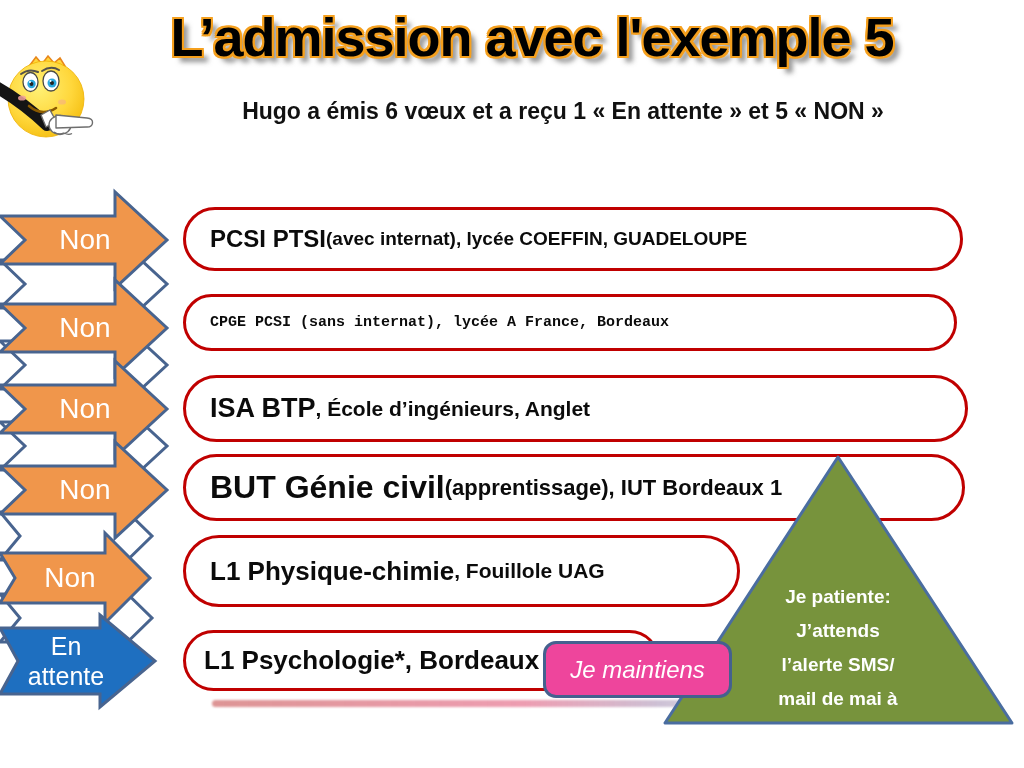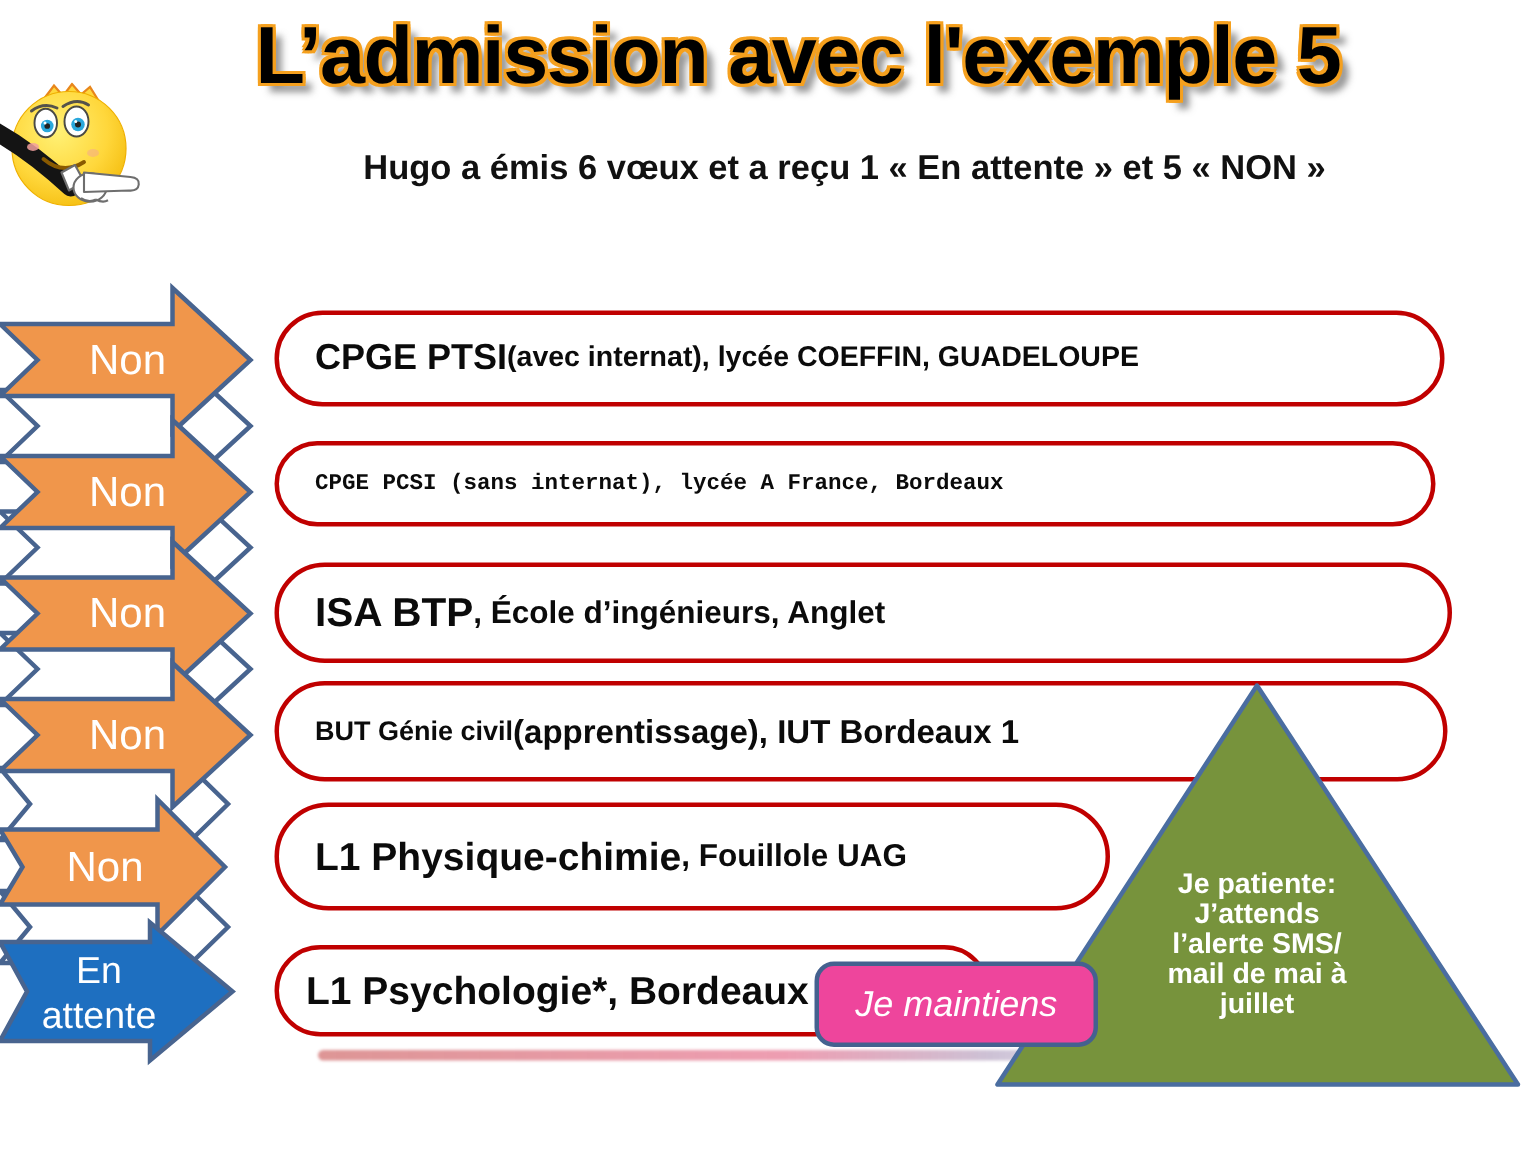--- a/index.html
+++ b/index.html
@@ -39,40 +39,40 @@
     padding:0 14px 0 24px;white-space:nowrap;color:#0b0b0b;overflow:hidden;
   }
   .wt,.wd{font-weight:bold;}
   .b1{left:183px;top:207px;width:780px;height:64px;}
   .b1 .wt{font-size:24px;}  .b1 .wd{font-size:19px;}
   .b2{left:183px;top:294px;width:774px;height:57px;}
   .b2 .wt{font-size:22px;}  .b2 .wd{font-size:15px;font-family:Liberation Mono, monospace;}
   .b3{left:183px;top:375px;width:785px;height:67px;}
   .b3 .wt{font-size:27px;}  .b3 .wd{font-size:21px;}
   .b4{left:183px;top:454px;width:782px;height:67px;}
-  .b4 .wt{font-size:18px;}  .b4 .wd{font-size:22px;}
+  .b4 .wt{font-size:32px;}  .b4 .wd{font-size:22px;}
   .b5{left:183px;top:535px;width:557px;height:72px;}
   .b5 .wt{font-size:26px;}  .b5 .wd{font-size:21px;}
   .b6{left:183px;top:630px;width:477px;height:61px;padding-left:18px;}
   .b6 .wt{font-size:26px;}  .b6 .wd{font-size:21px;}
   
   .reflection{
     position:absolute;left:212px;top:700px;width:622px;height:7px;border-radius:4px;
     background:linear-gradient(90deg,
       rgba(180,20,20,0.45) 0%, rgba(220,60,100,0.5) 50%,
       rgba(130,100,150,0.4) 72%, rgba(170,190,220,0.3) 88%,
       rgba(225,232,245,0.12) 100%);
     filter:blur(1px);
   }
   
   .triangle{position:absolute;left:650px;top:450px;width:374px;height:280px;}
   .triangle polygon{fill:#77933C;stroke:#4A6DA0;stroke-width:3;stroke-linejoin:round;}
   .triangle-text{
     position:absolute;left:733px;top:580px;width:210px;text-align:center;
-    color:#ffffff;font-weight:bold;font-size:19px;line-height:20px;white-space:pre-line;
+    color:#ffffff;font-weight:bold;font-size:19px;line-height:34px;white-space:pre-line;
   }
   
   .maintain-btn{
     position:absolute;left:543px;top:641px;width:189px;height:57px;
     background:#EE459C;border:3px solid #44618F;border-radius:13px;
     color:#ffffff;font-size:24px;font-family:"Liberation Sans",sans-serif;
     display:flex;align-items:center;justify-content:center;cursor:pointer;font-style:italic;
   }
 </style>
 </head>
@@ -135,21 +135,21 @@
     <text class="arrow-label" x="85" y="64">Non</text>
     <text class="arrow-label" x="85" y="152">Non</text>
     <text class="arrow-label" x="85" y="233">Non</text>
     <text class="arrow-label" x="85" y="314">Non</text>
     <text class="arrow-label" x="70" y="402">Non</text>
     <text class="arrow-label-sm" x="66" y="470">En</text>
     <text class="arrow-label-sm" x="66" y="500">attente</text>
   </svg>
 
   <div class="wish-box b1">
-    <span class="wt">CPGE PTSI</span>
+    <span class="wt">PCSI PTSI</span>
       <span class="wd"> (avec internat), lycée COEFFIN, GUADELOUPE</span>
   </div>
   <div class="wish-box b2">
     <span class="wt"></span>
       <span class="wd">CPGE PCSI (sans internat), lycée A France, Bordeaux</span>
   </div>
   <div class="wish-box b3">
     <span class="wt">ISA BTP</span>
       <span class="wd">, École d’ingénieurs, Anglet</span>
   </div>

